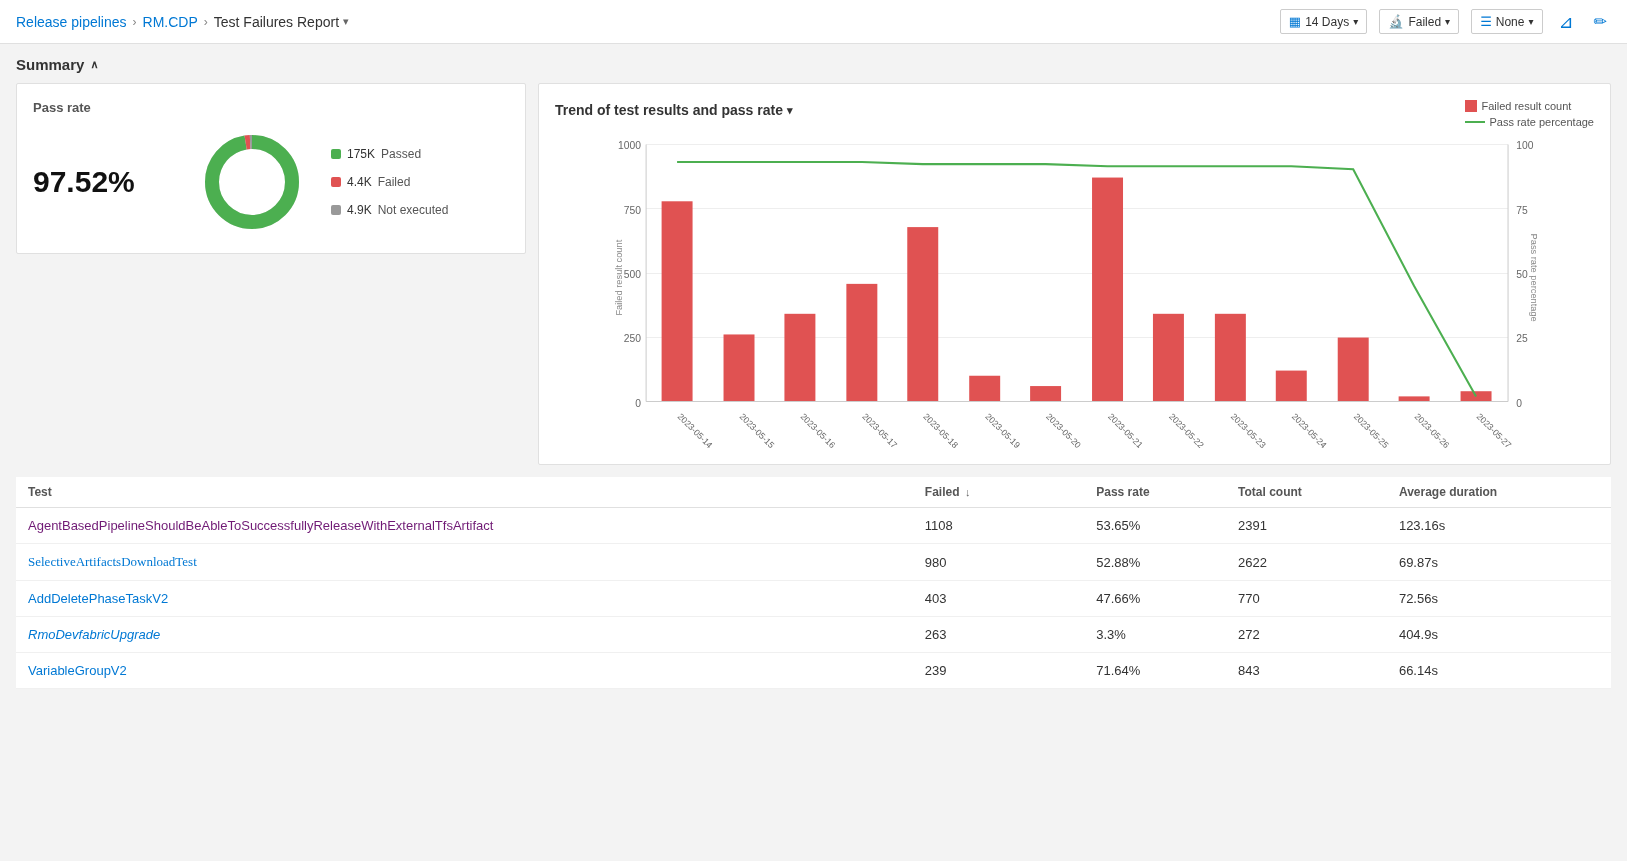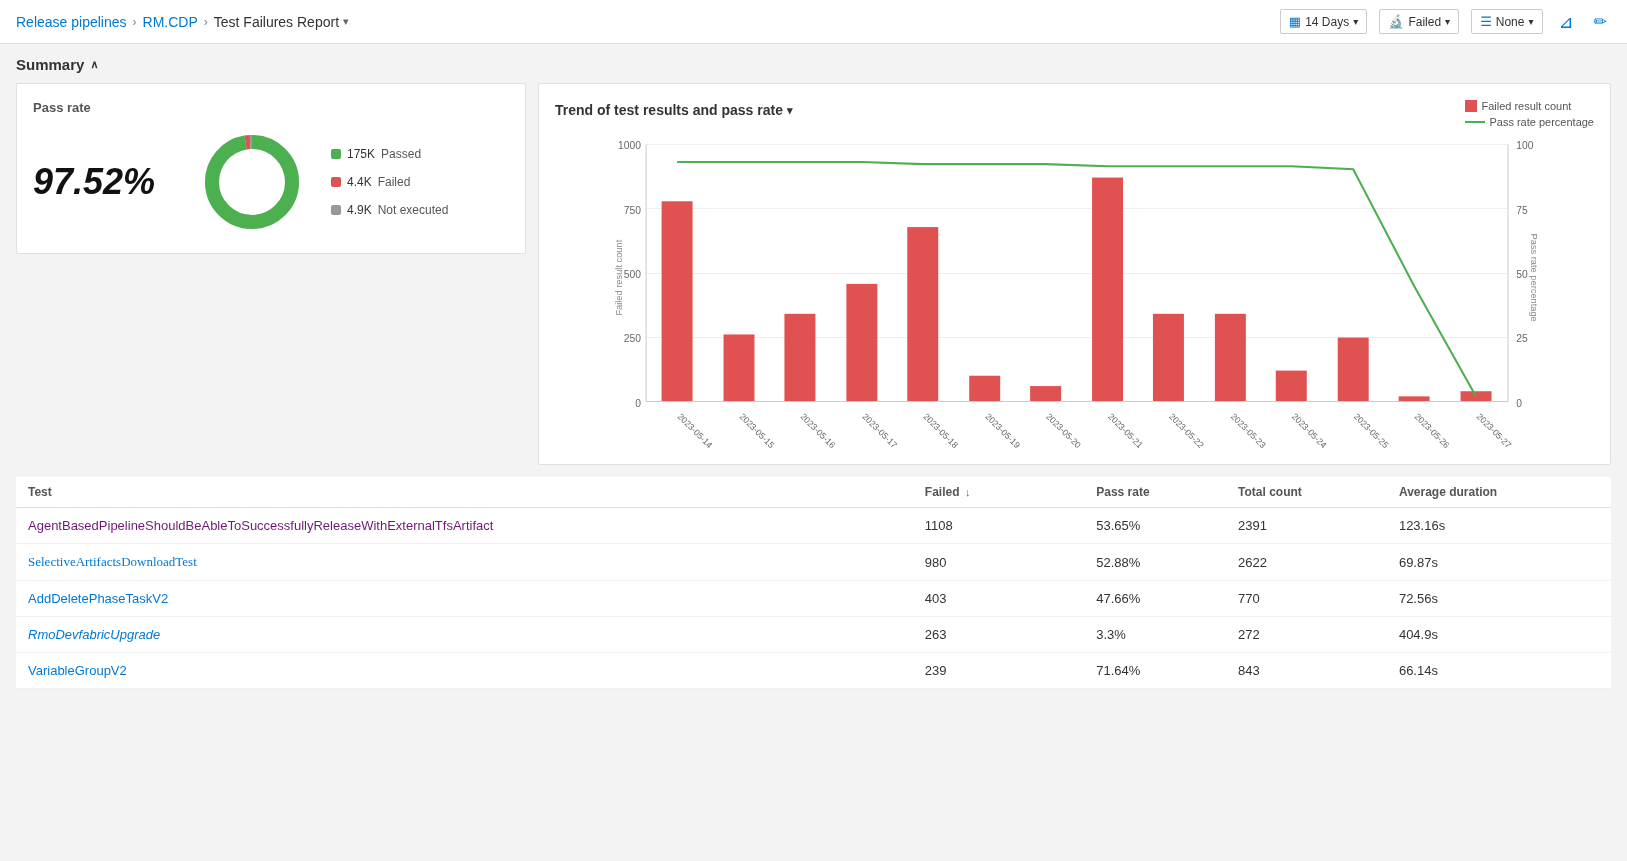--- a/index.html
+++ b/index.html
@@ -94,25 +94,24 @@
       margin-bottom: 12px;
     }
 
     .pass-rate-content {
       display: flex;
       align-items: center;
       gap: 24px;
     }
 
     .pass-rate-value {
-      font-size: 36px;
+      font-size: 30px;
       font-weight: 700;
       color: #111;
       min-width: 140px;
-      font-style: italic;
     }
 
     .donut-wrapper {
       position: relative;
       width: 110px;
       height: 110px;
     }
 
     .legend {
       display: flex;

